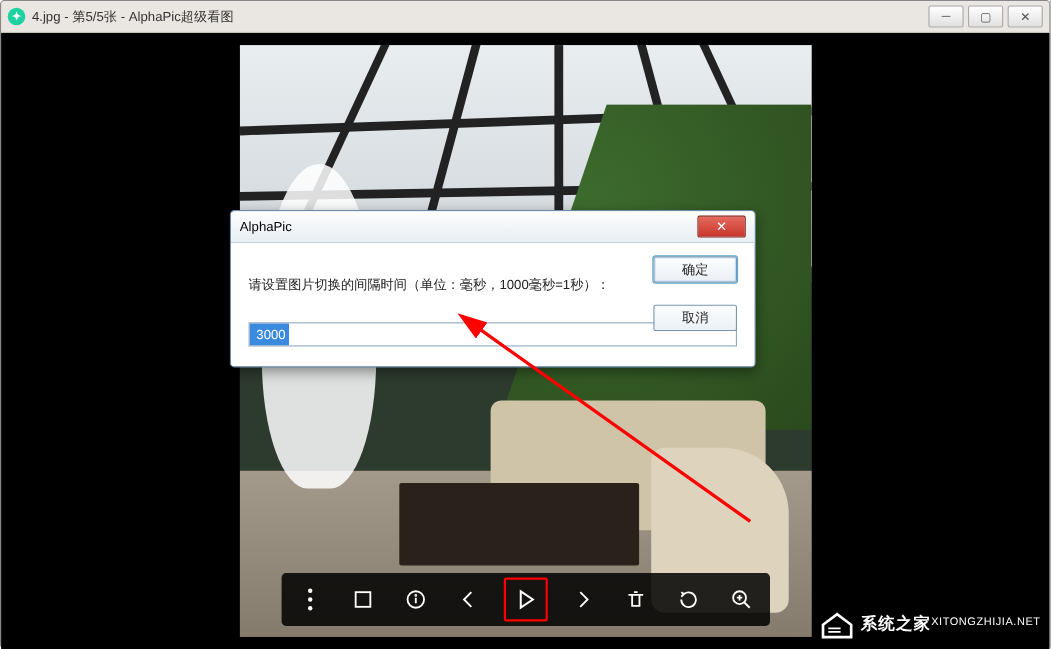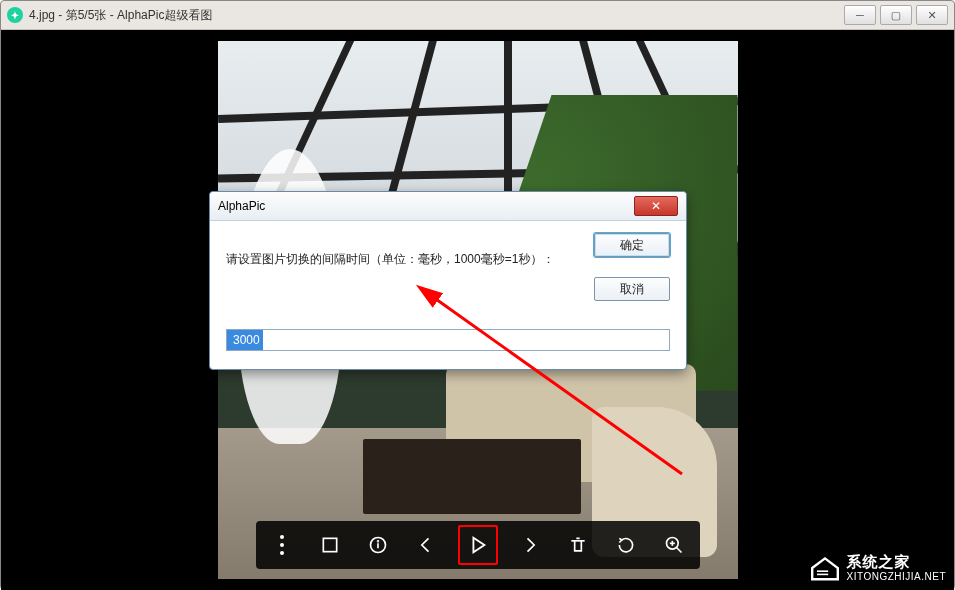--- a/index.html
+++ b/index.html
@@ -250,21 +250,21 @@
     border-radius: 2px;
     cursor: pointer;
     display: flex;
     align-items: center;
     justify-content: center;
   }
   .dlg-btn.primary {
     box-shadow: 0 0 0 1px #5ea7d4, inset 0 0 0 1px #bfe2f7;
   }
   .dlg-input {
-    margin-top: 60px;
+    margin-top: 24px;
     width: 100%;
     height: 22px;
     box-sizing: border-box;
     border: 1px solid #8fa9c2;
     padding: 2px 6px;
     font-size: 12px;
     color: #003f8f;
     background: #fff;
   }
   .dlg-input.sel {
@@ -283,21 +283,21 @@
     display: flex;
     align-items: center;
     gap: 6px;
     z-index: 60;
     text-shadow: 0 0 2px #000;
   }
   .wm-icon {
     width: 32px;
     height: 28px;
   }
-  .wm-text { display:flex; flex-direction:column; line-height:1.1;}
+  .wm-text { display:flex; flex-direction:row; line-height:1.1;}
   .wm-cn { font-size: 15px; font-weight: bold; letter-spacing: 1px;}
   .wm-en { font-size: 10px; letter-spacing: 0.5px;}
 </style>
 </head>
 <body>
 
 <div class="outer-window">
 
   <div class="title-bar">
     <div class="app-icon">✦</div>

